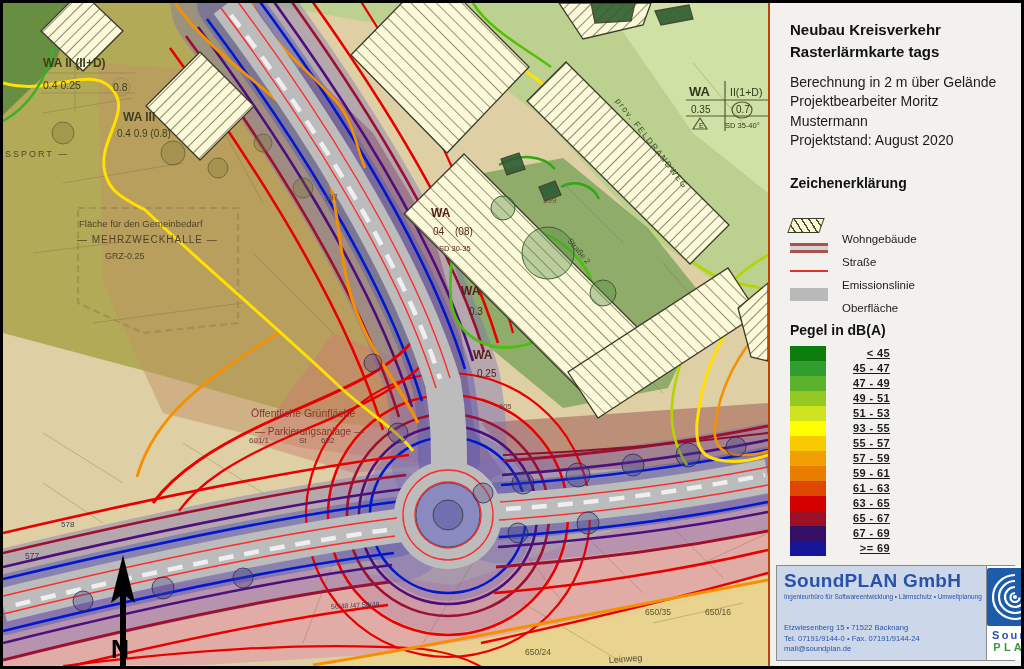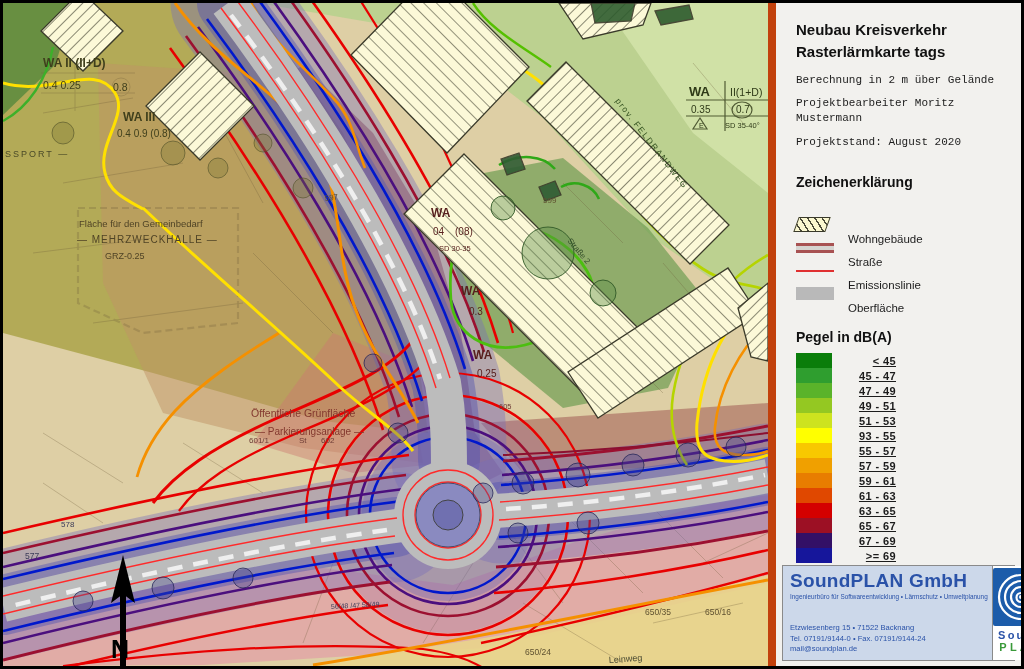--- a/index.html
+++ b/index.html
@@ -1,33 +1,33 @@
 <!DOCTYPE html>
 <html><head>
 <meta charset="utf-8">
 <style>
   html,body{margin:0;padding:0;background:#666;}
   *{box-sizing:border-box;}
   #sheet{position:relative;width:1024px;height:669px;background:#fff;border:3px solid #000;overflow:hidden;font-family:"Liberation Sans",sans-serif;}
   #map-area{position:absolute;left:0;top:0;width:765px;height:663px;}
   
-  #panel{position:absolute;left:765px;top:0;width:253px;height:663px;background:#f2f1ee;border-left:8px solid #c2410c;padding:16px 10px 6px 20px;}
+  #panel{position:absolute;left:765px;top:0;width:253px;height:663px;background:#f2f1ee;border-left:2px solid #c2410c;padding:16px 10px 6px 20px;}
   .t1{font-size:15px;font-weight:bold;color:#111;line-height:1.45;}
-  .sub{font-size:11px;color:#1c1c1c;line-height:1.4;margin-top:8px;font-family:Liberation Mono, monospace;}
+  .sub{font-size:14px;color:#1c1c1c;line-height:1.4;margin-top:0;}
   .subwrap{margin-top:10px;}
   .sec-h{font-size:14px;font-weight:bold;color:#111;}
   #zeichen{margin-top:24px;}
   .leg-item{display:flex;align-items:center;height:23px;}
   .leg-sym{width:40px;margin-right:12px;display:flex;align-items:center;justify-content:flex-start;}
   .leg-label{font-size:11.5px;color:#1c1c1c;margin-top:28px;}
   .sym-building{width:32px;height:15px;background-color:#fbf8d0;background-image:repeating-linear-gradient(45deg,transparent 0 4px,#4a4a3a 4px 5.2px);border:1.3px solid #3a3a2a;transform:skewX(-20deg);}
   .sym-road{width:38px;height:10px;background:linear-gradient(#a85252 0 28%,#d6d4d0 28% 72%,#a85252 72%);}
   .sym-emission{width:38px;height:2px;background:#e03030;}
   .sym-surface{width:38px;height:13px;background:#b9b9b9;}
-  #pegel{margin-top:24px;}
+  #pegel{margin-top:16px;}
   .pegel-rows{margin-top:8px;}
   .pegel-row{display:flex;align-items:center;height:15px;}
   .pegel-swatch{width:36px;height:15px;}
   .pegel-label{width:64px;text-align:right;font-size:11px;font-weight:bold;color:#1c1c1c;letter-spacing:.4px;text-decoration:underline;}
   #scale-sec{margin-top:14px;text-decoration:underline;}
   .ratio{font-size:13.5px;font-weight:bold;color:#111;}
   #scalebar-wrap{position:relative;margin-top:4px;height:30px;width:200px;}
   .sb-tick{position:absolute;top:0;font-size:9.5px;font-weight:bold;color:#111;transform:translateX(-50%);}
   #sb-bar{position:absolute;top:13px;left:0;height:6px;width:172px;border:1px solid #000;background:#fff;}
   .sb-seg{position:absolute;top:0;height:100%;}

